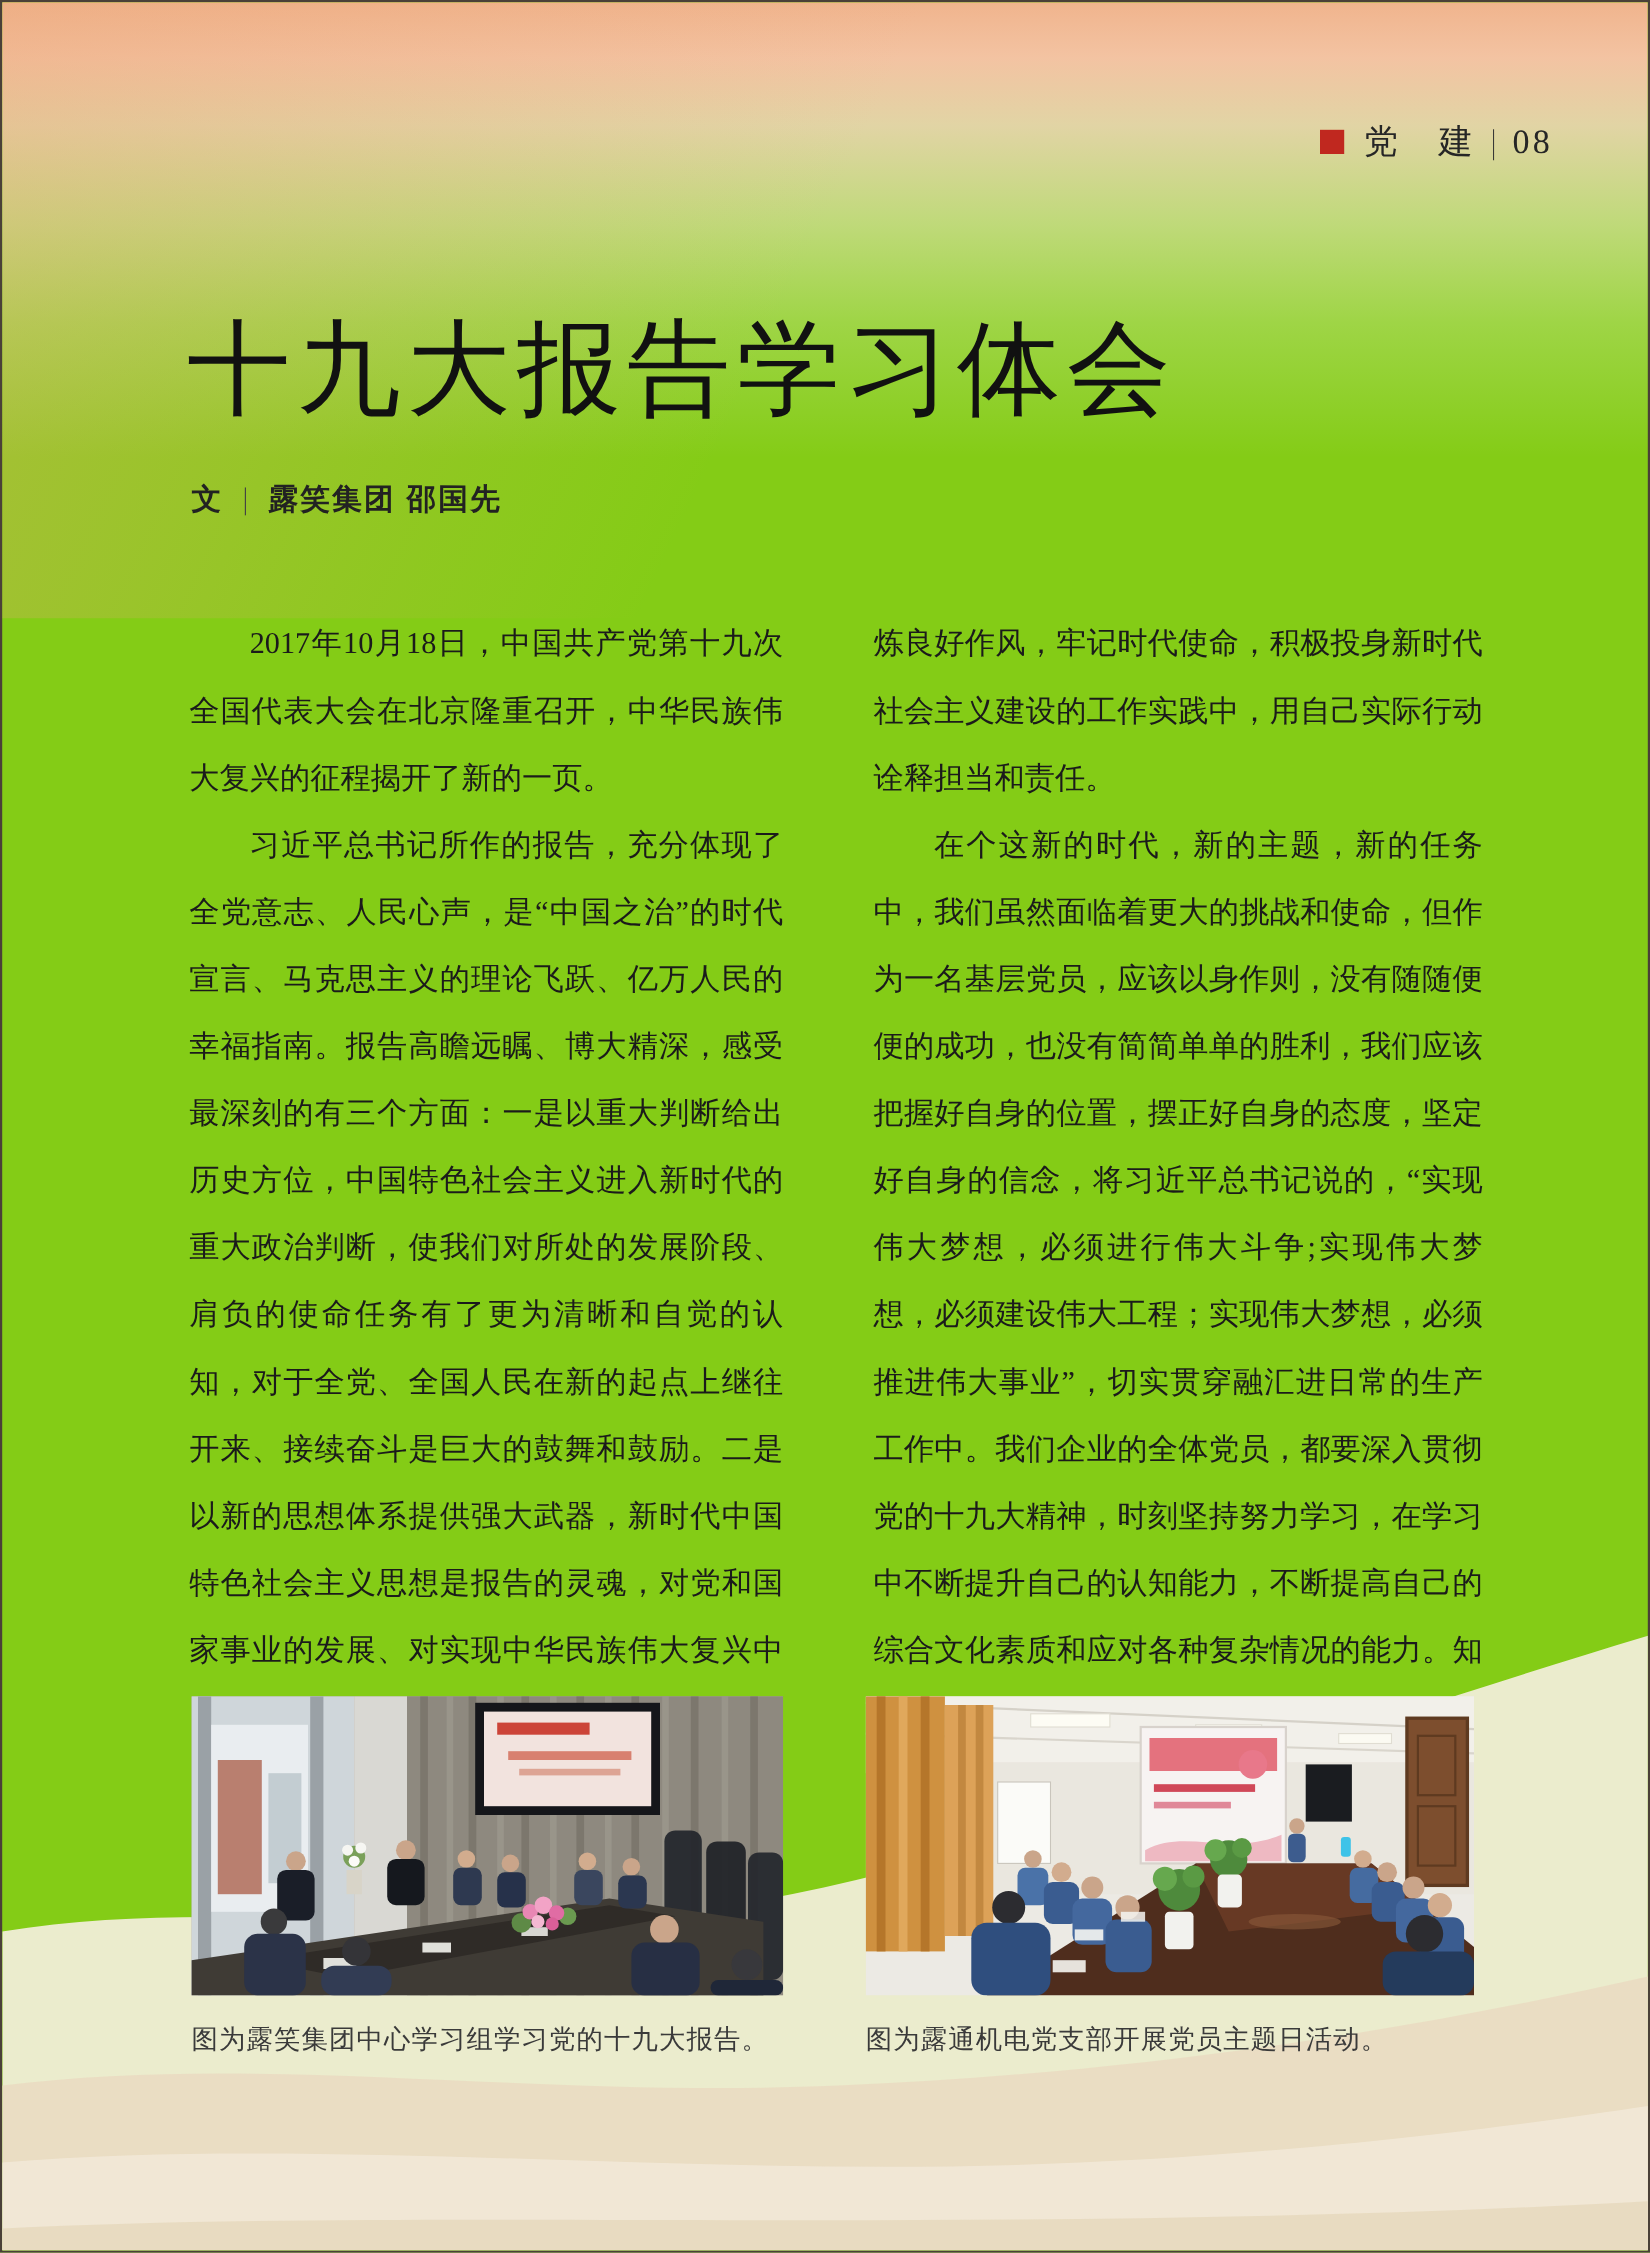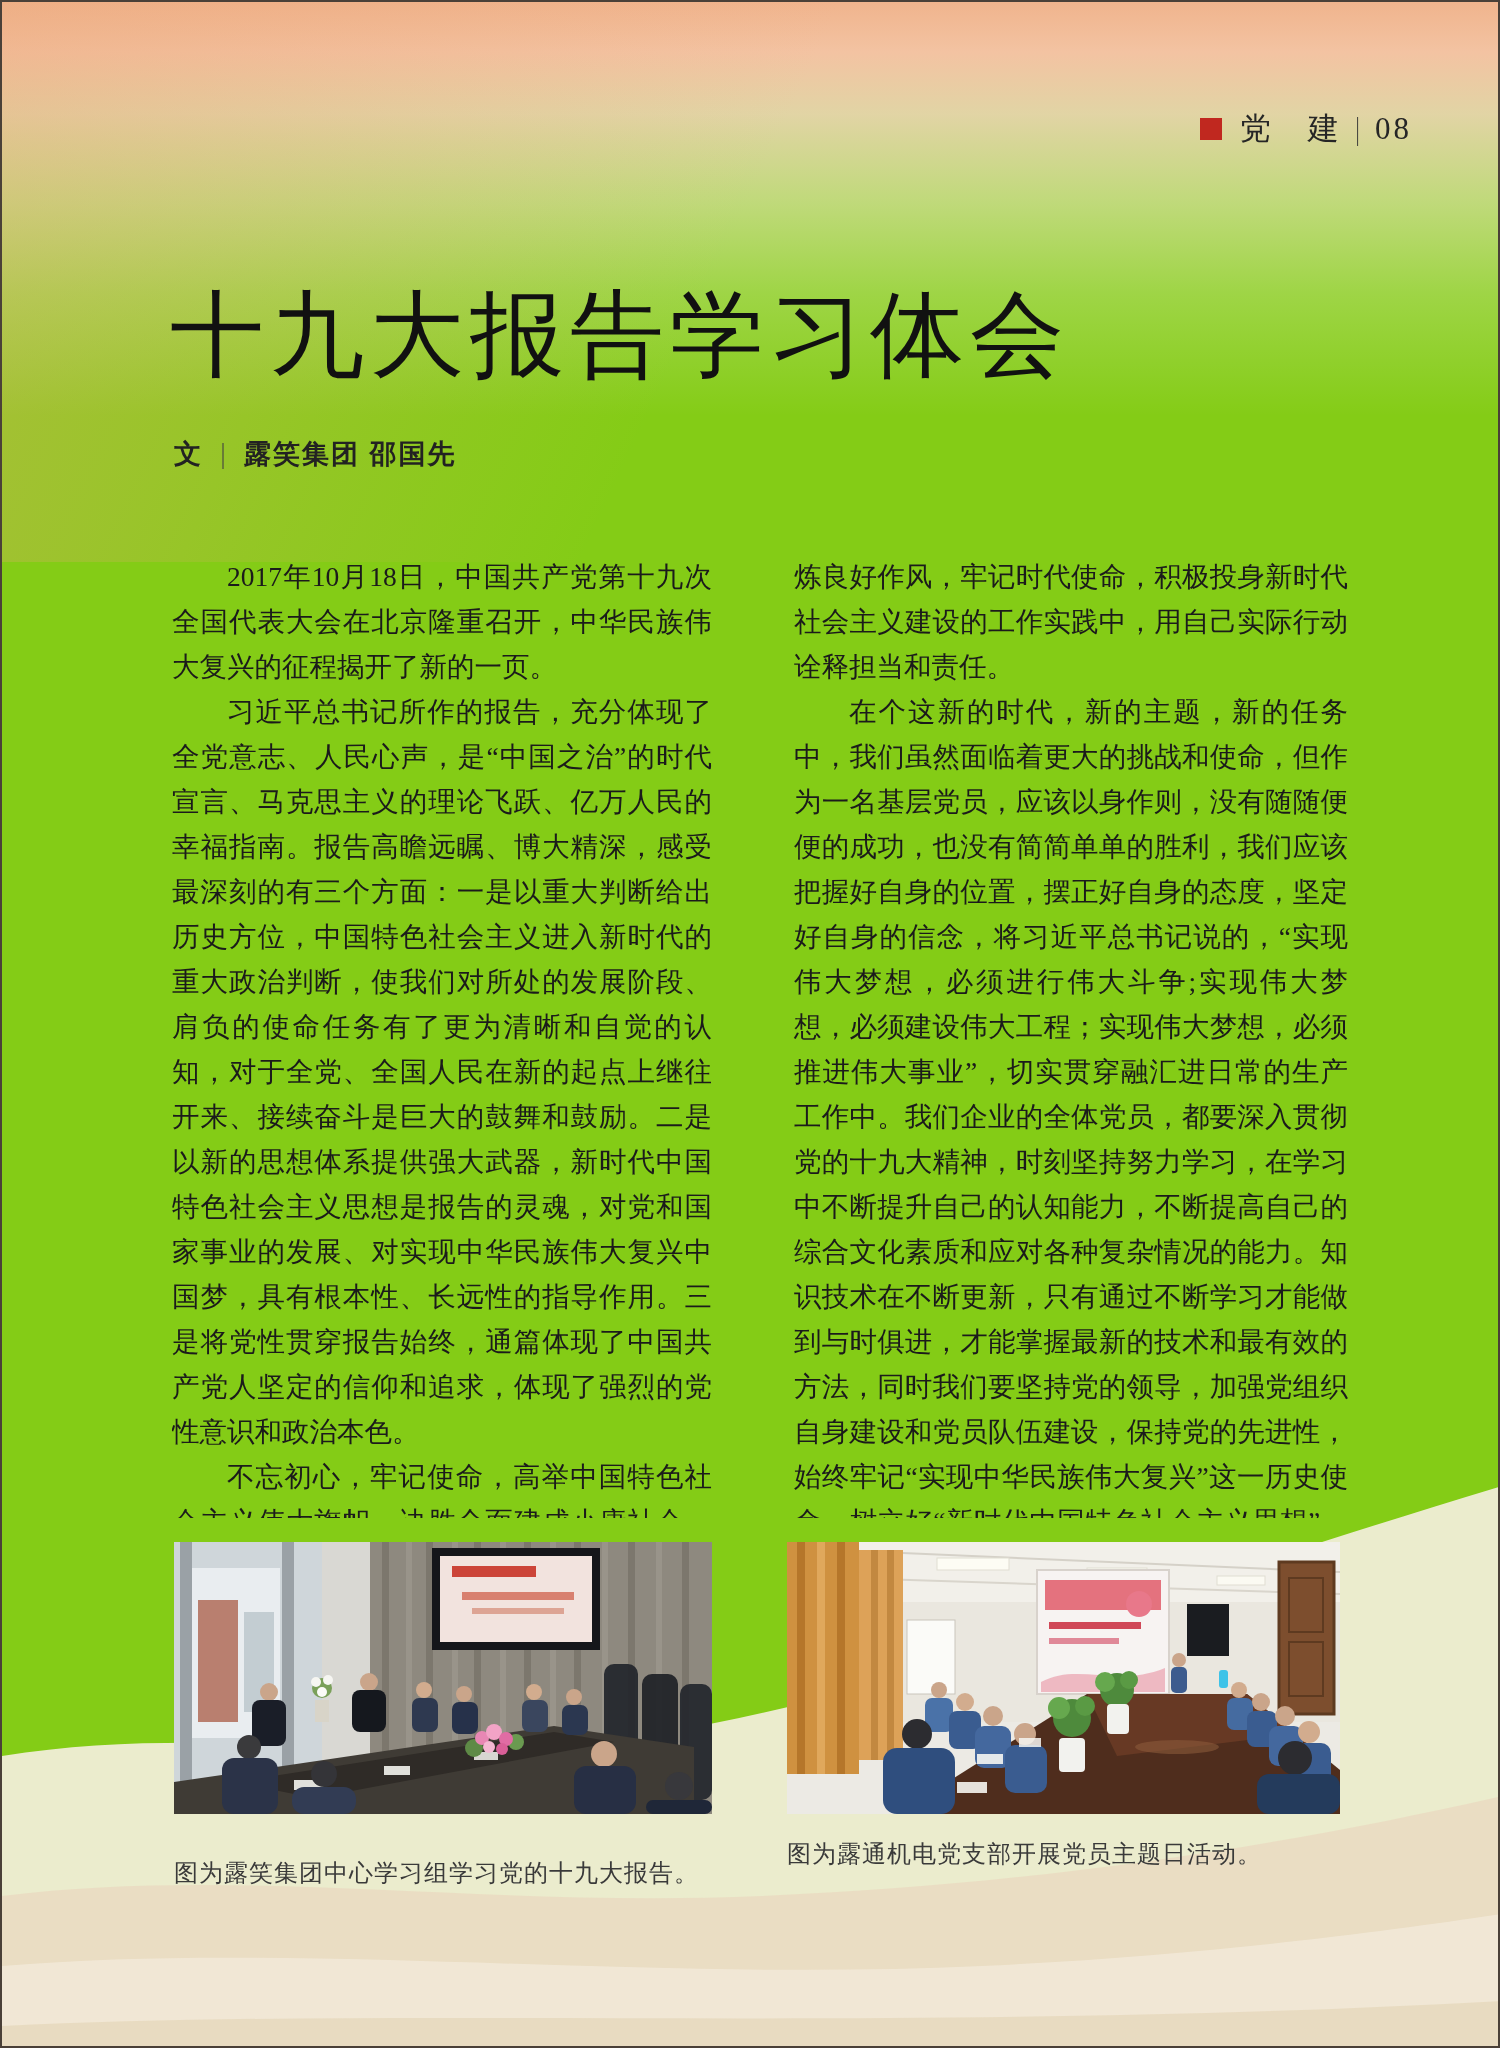--- a/index.html
+++ b/index.html
@@ -47,37 +47,37 @@
     position:absolute;left:172px;top:434px;
     font-size:27px;font-weight:700;color:#222;letter-spacing:2px;
     display:flex;align-items:center;
   }
   .byline-sep{font-weight:300;padding:0 16px;color:#444;transform:scaleX(.5);display:inline-block;}
 
   .columns{
     position:absolute;left:170px;top:552px;width:1176px;height:964px;
     display:flex;gap:82px;overflow:hidden;
   }
-  .col{font-family:"Liberation Serif", serif;font-size:27.5px;line-height:45px;text-align:justify;color:#1b1b1b;}
+  .col{font-family:"Liberation Serif", serif;font-size:27.5px;line-height:61px;text-align:justify;color:#1b1b1b;}
   .col-left{width:540px;}
   .col-right{width:554px;}
   .col p{margin:0;}
   .col p.indent{text-indent:2em;}
 
   figure{position:absolute;margin:0;}
   .photo-left{left:172px;top:1540px;width:538px;height:272px;}
   .photo-right{left:785px;top:1540px;width:553px;height:272px;}
   figure svg{display:block;width:100%;height:100%;}
 
   .caption{
     position:absolute;top:1836px;
     font-size:24px;color:#3a3a3a;letter-spacing:1px;
     font-family:"Liberation Sans", sans-serif;
   }
-  .caption-left{left:172px;margin-top:19px;}
+  .caption-left{left:172px;}
   .caption-right{left:785px;}
 </style>
 </head>
 <body>
 
 <div class="page">
 
   <div class="top-gradient"></div>
 
   <svg class="bottom-waves" viewBox="0 0 1500 620" preserveAspectRatio="none">

